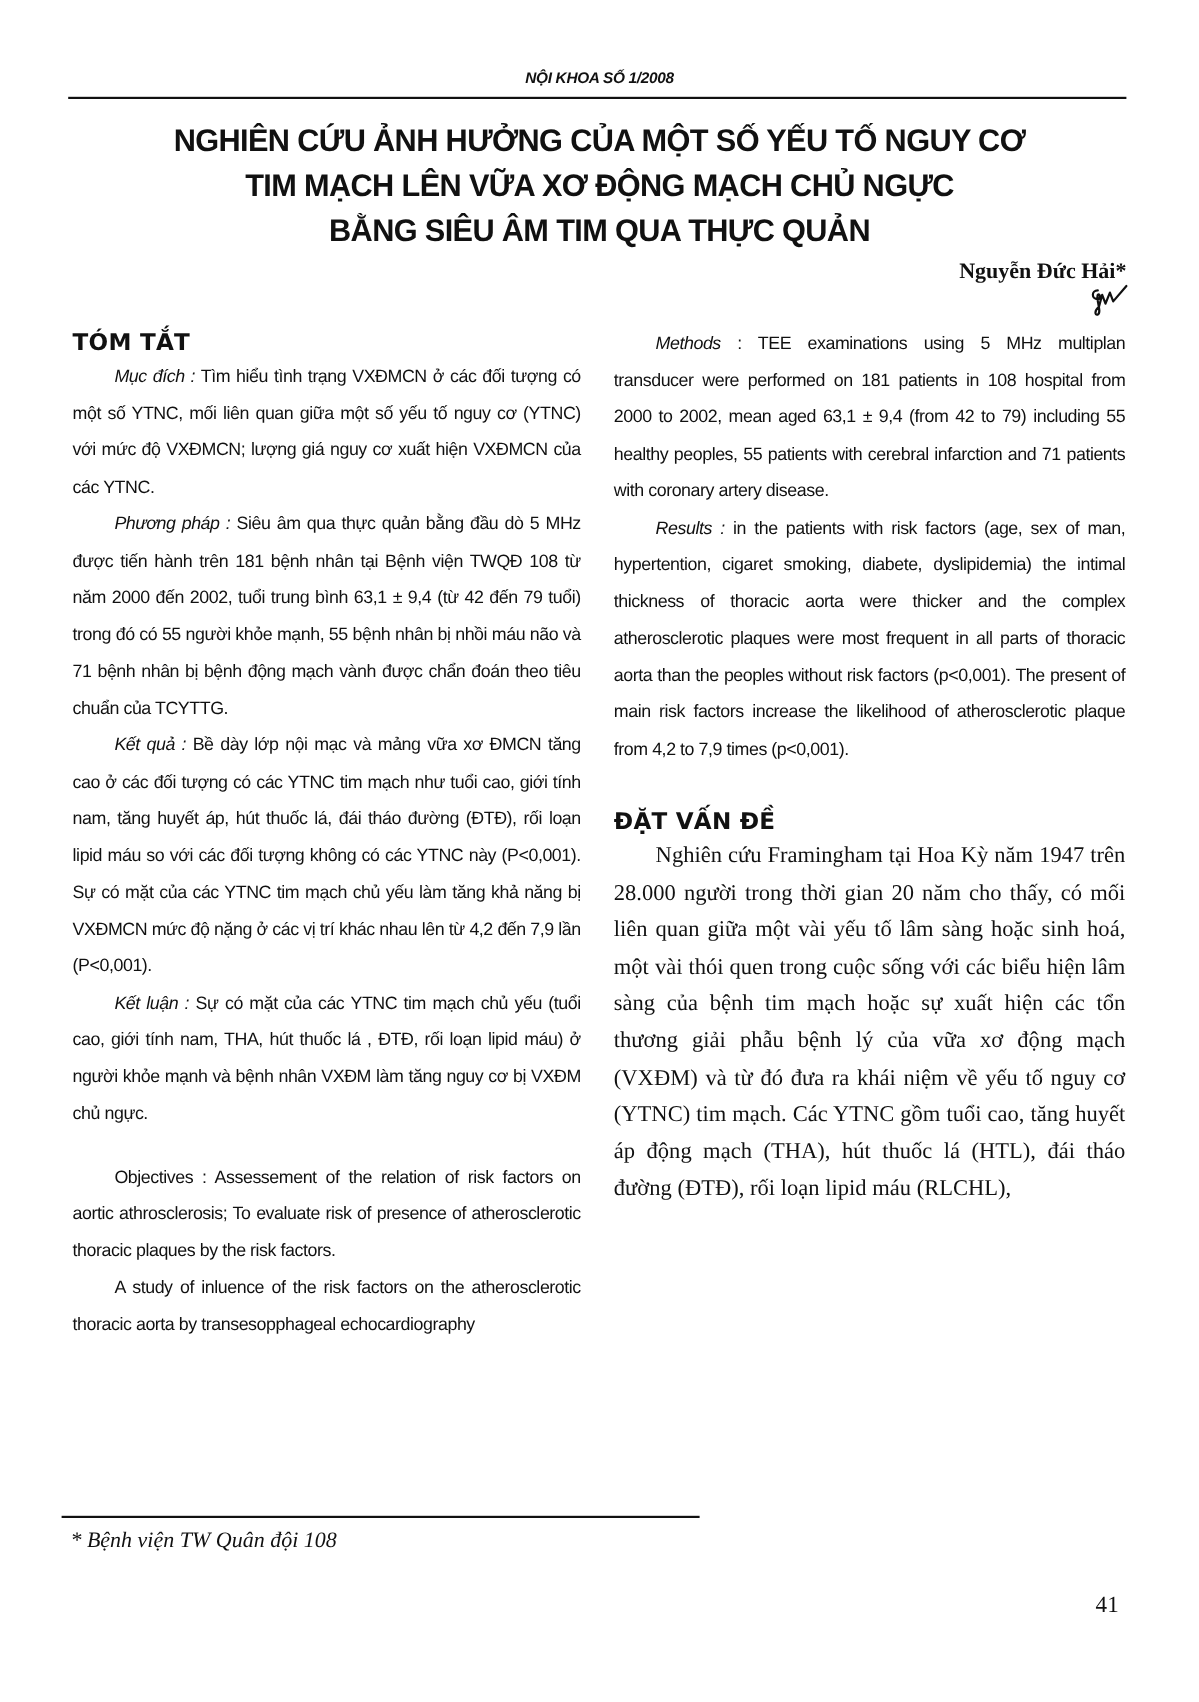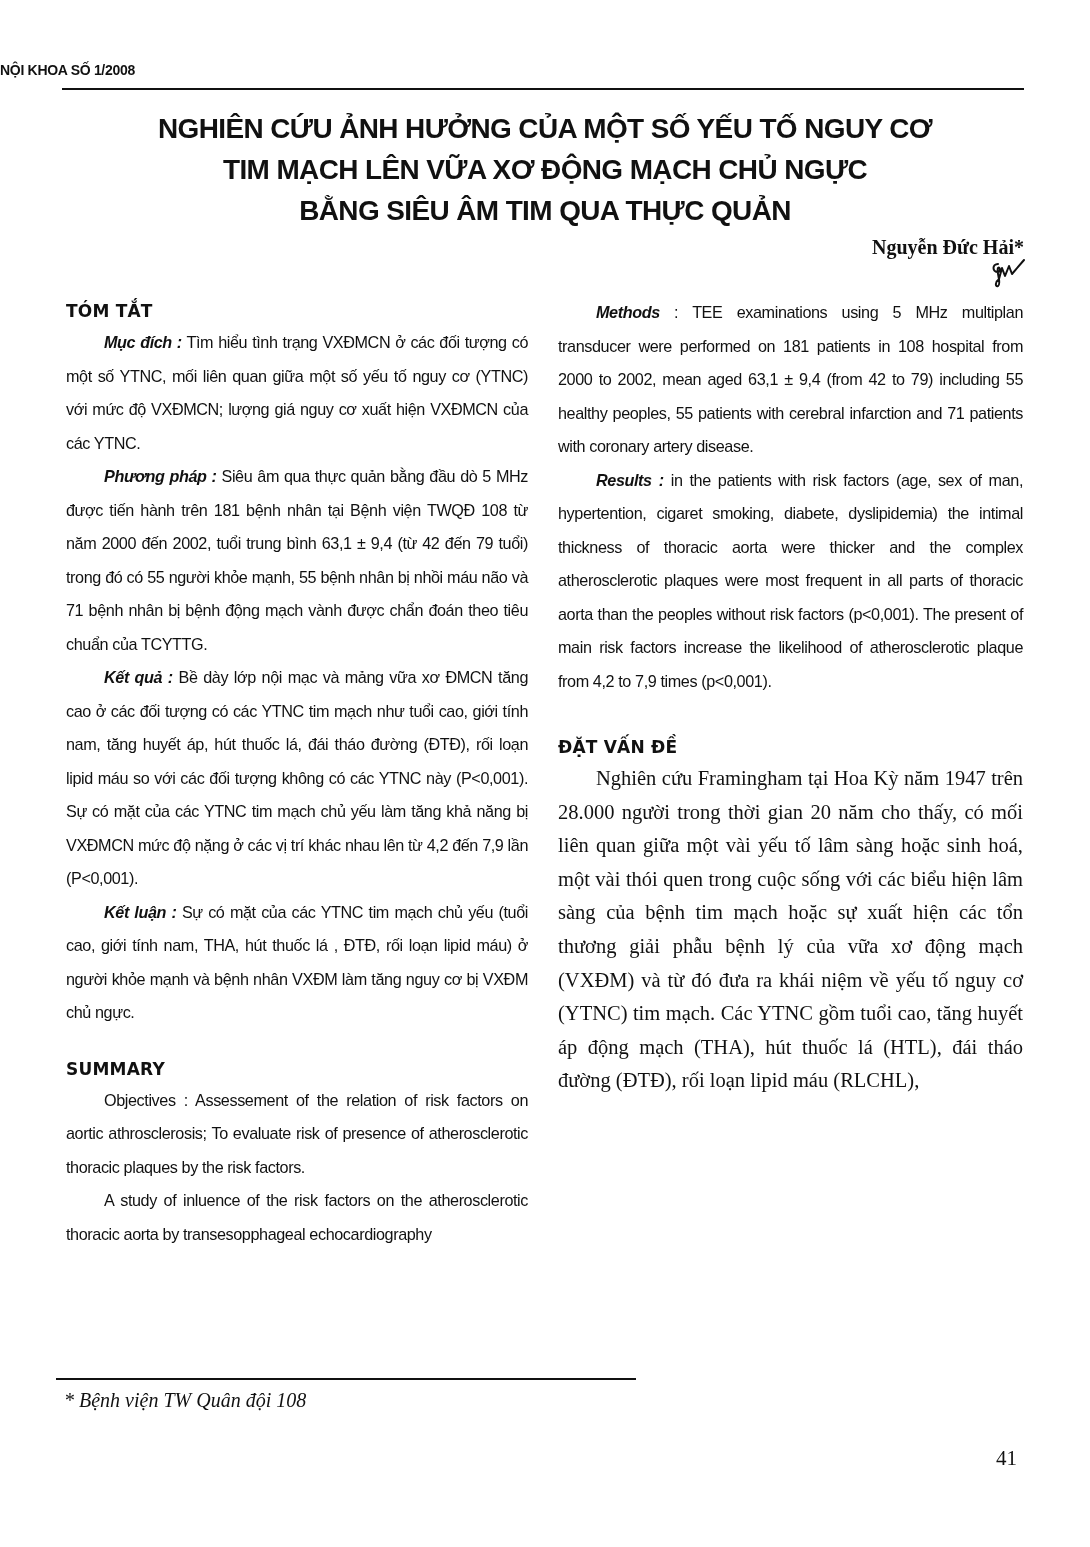--- a/index.html
+++ b/index.html
@@ -1,39 +1,39 @@
 <!DOCTYPE html>
 <html><head>
 <meta charset="utf-8">
 <style>
   html, body { margin: 0; padding: 0; background: #ffffff; }
   body { width: 1090px; height: 1547px; position: relative; overflow: hidden; color: #111; }
 
-  .running-head { position: absolute; top: 62px; left: 0; width: 1090px; text-align: left;
-    font-family: "Liberation Sans", sans-serif; font-weight: bold; font-size: 14px; letter-spacing: -0.3px; }
+  .running-head { position: absolute; top: 62px; left: 0; width: 1090px; text-align: center;
+    font-family: "Liberation Sans", sans-serif; font-weight: bold; font-size: 14px; letter-spacing: -0.3px; font-style: italic; }
   .head-rule { position: absolute; top: 88px; left: 62px; width: 962px; height: 0; border-top: 2.5px solid #111; }
 
   .title { position: absolute; top: 108px; left: 0; width: 1090px; text-align: center;
     font-family: "Liberation Sans", sans-serif; font-weight: bold; font-size: 28.5px; line-height: 41px;
     letter-spacing: -0.6px; transform: scaleX(0.98); }
   .title div { white-space: nowrap; }
 
   .author { position: absolute; top: 236px; right: 66px; font-family: "Liberation Serif", serif;
     font-weight: bold; font-size: 20px; }
   .signature { position: absolute; top: 258px; left: 990px; width: 36px; height: 30px; }
 
   .col { position: absolute; font-family: "Liberation Sans", sans-serif; font-size: 16.2px; line-height: 33.5px;
     text-align: justify; letter-spacing: -0.4px; }
   .col-left { left: 66px; top: 296px; width: 462px; }
   .col-right { left: 558px; top: 296px; width: 465px; }
 
-  .sec-head { font-family: "DejaVu Sans", sans-serif; font-weight: bold; font-size: 17px; letter-spacing: 0.2px;
+  .sec-head { font-family: "DejaVu Sans", sans-serif; font-weight: bold; font-size: 21px; letter-spacing: 0.2px;
     line-height: 30px; margin: 0; }
   .para { margin: 0; text-indent: 38px; }
-  .lead { font-weight: bold; font-style: italic; }
+  .lead { font-weight: normal; font-style: italic; }
 
   .intro { font-family: "Liberation Serif", serif; font-size: 20.5px; line-height: 33.6px; letter-spacing: 0; }
 
   .foot-rule { position: absolute; top: 1378px; left: 56px; width: 580px; border-top: 2px solid #111; }
   .footnote { position: absolute; top: 1389px; left: 64px; font-family: "Liberation Serif", serif;
     font-style: italic; font-size: 20px; }
   .page-num { position: absolute; top: 1446px; left: 996px; font-family: "Liberation Serif", serif; font-size: 21px; }
 </style>
 </head>
 <body>
@@ -53,21 +53,20 @@
 </svg>
 
 <div class="col col-left">
   <h2 class="sec-head">TÓM TẮT</h2>
   <p class="para"><span class="lead">Mục đích :</span><span> Tìm hiểu tình trạng VXĐMCN ở các đối tượng có một số YTNC, mối liên quan giữa một số yếu tố nguy cơ (YTNC) với mức độ VXĐMCN; lượng giá nguy cơ xuất hiện VXĐMCN của các YTNC.</span></p>
   <p class="para"><span class="lead">Phương pháp :</span><span> Siêu âm qua thực quản bằng đầu dò 5 MHz được tiến hành trên 181 bệnh nhân tại Bệnh viện TWQĐ 108 từ năm 2000 đến 2002, tuổi trung bình 63,1 ± 9,4 (từ 42 đến 79 tuổi) trong đó có 55 người khỏe mạnh, 55 bệnh nhân bị nhồi máu não và 71 bệnh nhân bị bệnh động mạch vành được chẩn đoán theo tiêu chuẩn của TCYTTG.</span></p>
   <p class="para"><span class="lead">Kết quả :</span><span> Bề dày lớp nội mạc và mảng vữa xơ ĐMCN tăng cao ở các đối tượng có các YTNC tim mạch như tuổi cao, giới tính nam, tăng huyết áp, hút thuốc lá, đái tháo đường (ĐTĐ), rối loạn lipid máu so với các đối tượng không có các YTNC này (P&lt;0,001). Sự có mặt của các YTNC tim mạch chủ yếu làm tăng khả năng bị VXĐMCN mức độ nặng ở các vị trí khác nhau lên từ 4,2 đến 7,9 lần (P&lt;0,001).</span></p>
   <p class="para"><span class="lead">Kết luận :</span><span> Sự có mặt của các YTNC tim mạch chủ yếu (tuổi cao, giới tính nam, THA, hút thuốc lá , ĐTĐ, rối loạn lipid máu) ở người khỏe mạnh và bệnh nhân VXĐM làm tăng nguy cơ bị VXĐM chủ ngực.</span></p>
 
   <div style="height:24px"></div>
-  <h2 class="sec-head">SUMMARY</h2>
   <p class="para">Objectives : Assessement of the relation of risk factors on aortic athrosclerosis; To evaluate risk of presence of atherosclerotic thoracic plaques by the risk factors.</p>
   <p class="para">A study of inluence of the risk factors on the atherosclerotic thoracic aorta by transesopphageal echocardiography</p>
 </div>
 
 <div class="col col-right">
   <p class="para"><span class="lead">Methods</span><span> : TEE examinations using 5 MHz multiplan transducer were performed on 181 patients in 108 hospital from 2000 to 2002, mean aged 63,1 ± 9,4 (from 42 to 79) including 55 healthy peoples, 55 patients with cerebral infarction and 71 patients with coronary artery disease.</span></p>
   <p class="para"><span class="lead">Results :</span><span> in the patients with risk factors (age, sex of man, hypertention, cigaret smoking, diabete, dyslipidemia) the intimal thickness of thoracic aorta were thicker and the complex atherosclerotic plaques were most frequent in all parts of thoracic aorta than the peoples without risk factors (p&lt;0,001). The present of main risk factors increase the likelihood of atherosclerotic plaque from 4,2 to 7,9 times (p&lt;0,001).</span></p>
 
   <div style="height:34px"></div>
   <h2 class="sec-head">ĐẶT VẤN ĐỀ</h2>

